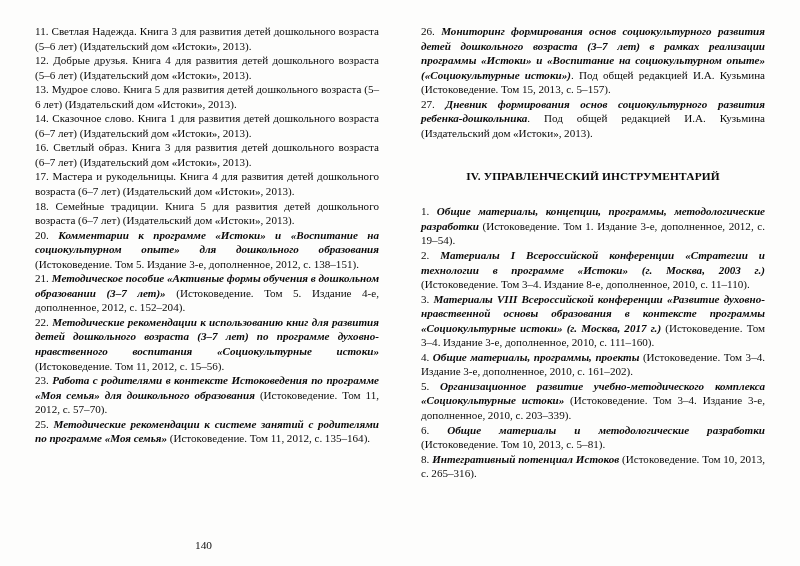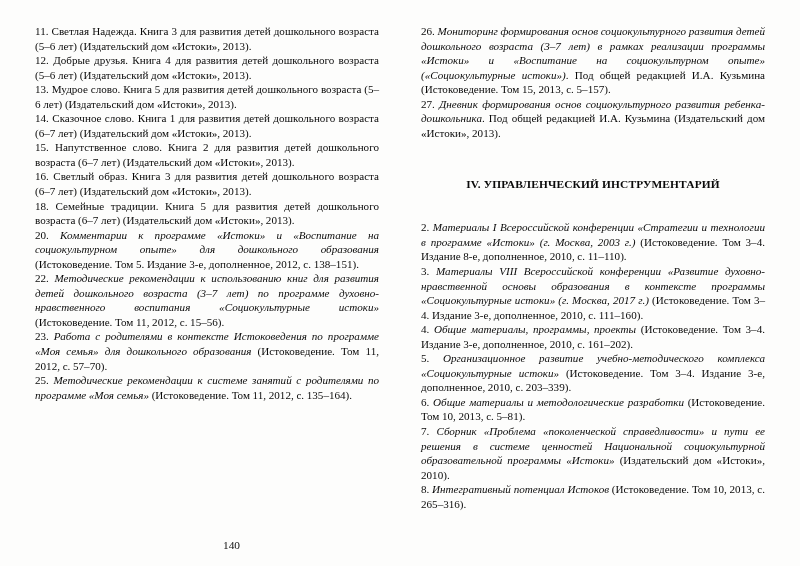--- a/index.html
+++ b/index.html
@@ -43,83 +43,83 @@
     hyphens: manual;
     word-spacing: -0.1px;
   }
   .entry .num {
     font-style: normal;
     font-weight: normal;
   }
   
   .ttl {
     font-style: italic;
-    font-weight: normal;
+    font-weight: bold;
   }
   
   .cit {
     font-style: normal;
     font-weight: normal;
   }
   .section-heading {
     font-size: 11.4px;
     font-weight: bold;
     text-align: center;
     letter-spacing: 0.15px;
-    margin: 12px;
+    margin: 4px;
     padding: 0;
   }
   .gap-before-heading { height: 26px; }
   .gap-after-heading  { height: 18px; }
   .page-number {
     position: absolute;
     top: 538px;
     left: 0;
     width: 407px;
     text-align: center;
     font-size: 11.4px;
     line-height: 14px;
     font-family: "Liberation Serif", "DejaVu Serif", serif;
     color: #111111;
-    margin-left: 28px;
   }
 </style>
 </head>
 <body>
 
 <div class="page">
 
   <div class="columns">
 
     <div class="column" id="left-column">
         <p class="entry"><span class="num">11.</span> <span class="cit">Светлая Надежда. Книга 3 для развития детей дошкольного возраста (5–6 лет) (Издательский дом «Истоки», 2013).</span></p>
         <p class="entry"><span class="num">12.</span> <span class="cit">Добрые друзья. Книга 4 для развития детей дошкольного возраста (5–6 лет) (Издательский дом «Истоки», 2013).</span></p>
         <p class="entry"><span class="num">13.</span> <span class="cit">Мудрое слово. Книга 5 для развития детей дошкольного возраста (5–6 лет) (Издательский дом «Истоки», 2013).</span></p>
         <p class="entry"><span class="num">14.</span> <span class="cit">Сказочное слово. Книга 1 для развития детей дошкольного возраста (6–7 лет) (Издательский дом «Истоки», 2013).</span></p>
-        <p class="entry"><span class="num">15.</span> <span class="cit">Напутственное слово. Книга 2 для развития детей дошкольного возраста (6–7 лет) (Издательский дом «Истоки», 2013).</span></p>
         <p class="entry"><span class="num">16.</span> <span class="cit">Светлый образ. Книга 3 для развития детей дошкольного возраста (6–7 лет) (Издательский дом «Истоки», 2013).</span></p>
+        <p class="entry"><span class="num">17.</span> <span class="cit">Мастера и рукодельницы. Книга 4 для развития детей дошкольного возраста (6–7 лет) (Издательский дом «Истоки», 2013).</span></p>
         <p class="entry"><span class="num">18.</span> <span class="cit">Семейные традиции. Книга 5 для развития детей дошкольного возраста (6–7 лет) (Издательский дом «Истоки», 2013).</span></p>
         <p class="entry"><span class="num">20.</span> <span class="ttl">Комментарии к программе «Истоки» и «Воспитание на социокультурном опыте» для дошкольного образования</span><span class="cit"> (Истоковедение. Том 5. Издание 3-е, дополненное, 2012, с. 138–151).</span></p>
+        <p class="entry"><span class="num">21.</span> <span class="ttl">Методическое пособие «Активные формы обучения в дошкольном образовании (3–7 лет)»</span><span class="cit"> (Истоковедение. Том 5. Издание 4-е, дополненное, 2012, с. 152–204).</span></p>
         <p class="entry"><span class="num">22.</span> <span class="ttl">Методические рекомендации к использованию книг для развития детей дошкольного возраста (3–7 лет) по программе духовно-нравственного воспитания «Социокультурные истоки»</span><span class="cit"> (Истоковедение. Том 11, 2012, с. 15–56).</span></p>
         <p class="entry"><span class="num">23.</span> <span class="ttl">Работа с родителями в контексте Истоковедения по программе «Моя семья» для дошкольного образования</span><span class="cit"> (Истоковедение. Том 11, 2012, с. 57–70).</span></p>
         <p class="entry"><span class="num">25.</span> <span class="ttl">Методические рекомендации к системе занятий с родителями по программе «Моя семья»</span><span class="cit"> (Истоковедение. Том 11, 2012, с. 135–164).</span></p>
       </div>
 
     <div class="column" id="right-column">
         <p class="entry"><span class="num">26.</span> <span class="ttl">Мониторинг формирования основ социокультурного развития детей дошкольного возраста (3–7 лет) в рамках реализации программы «Истоки» и «Воспитание на социокультурном опыте» («Социокультурные истоки»)</span><span class="cit">. Под общей редакцией И.А. Кузьмина (Истоковедение. Том 15, 2013, с. 5–157).</span></p>
         <p class="entry"><span class="num">27.</span> <span class="ttl">Дневник формирования основ социокультурного развития ребенка-дошкольника</span><span class="cit">. Под общей редакцией И.А. Кузьмина (Издательский дом «Истоки», 2013).</span></p>
         <div class="gap-before-heading"></div>
         <p class="section-heading">IV. УПРАВЛЕНЧЕСКИЙ ИНСТРУМЕНТАРИЙ</p>
         <div class="gap-after-heading"></div>
+        <p class="entry"><span class="num">1.</span> <span class="ttl">Общие материалы, концепции, программы, методологические разработки</span><span class="cit"> (Истоковедение. Том 1. Издание 3-е, дополненное, 2012, с. 19–54).</span></p>
         <p class="entry"><span class="num">2.</span> <span class="ttl">Материалы I Всероссийской конференции «Стратегии и технологии в программе «Истоки» (г. Москва, 2003 г.)</span><span class="cit"> (Истоковедение. Том 3–4. Издание 8-е, дополненное, 2010, с. 11–110).</span></p>
         <p class="entry"><span class="num">3.</span> <span class="ttl">Материалы VIII Всероссийской конференции «Развитие духовно-нравственной основы образования в контексте программы «Социокультурные истоки» (г. Москва, 2017 г.)</span><span class="cit"> (Истоковедение. Том 3–4. Издание 3-е, дополненное, 2010, с. 111–160).</span></p>
         <p class="entry"><span class="num">4.</span> <span class="ttl">Общие материалы, программы, проекты</span><span class="cit"> (Истоковедение. Том 3–4. Издание 3-е, дополненное, 2010, с. 161–202).</span></p>
         <p class="entry"><span class="num">5.</span> <span class="ttl">Организационное развитие учебно-методического комплекса «Социокультурные истоки»</span><span class="cit"> (Истоковедение. Том 3–4. Издание 3-е, дополненное, 2010, с. 203–339).</span></p>
         <p class="entry"><span class="num">6.</span> <span class="ttl">Общие материалы и методологические разработки</span><span class="cit"> (Истоковедение. Том 10, 2013, с. 5–81).</span></p>
-        <p class="entry"><span class="num">7.</span> <span class="ttl">Сборник «Проблема «поколенческой справедливости» и пути ее решения в системе ценностей Национальной социокультурной образовательной программы «Истоки»</span><span class="cit"> (Издательский дом «Истоки», 2010).</span></p>
         <p class="entry"><span class="num">8.</span> <span class="ttl">Интегративный потенциал Истоков</span><span class="cit"> (Истоковедение. Том 10, 2013, с. 265–316).</span></p>
       </div>
 
   </div>
 
   <div class="page-number">140</div>
 
 </div>
 
 </body></html>

